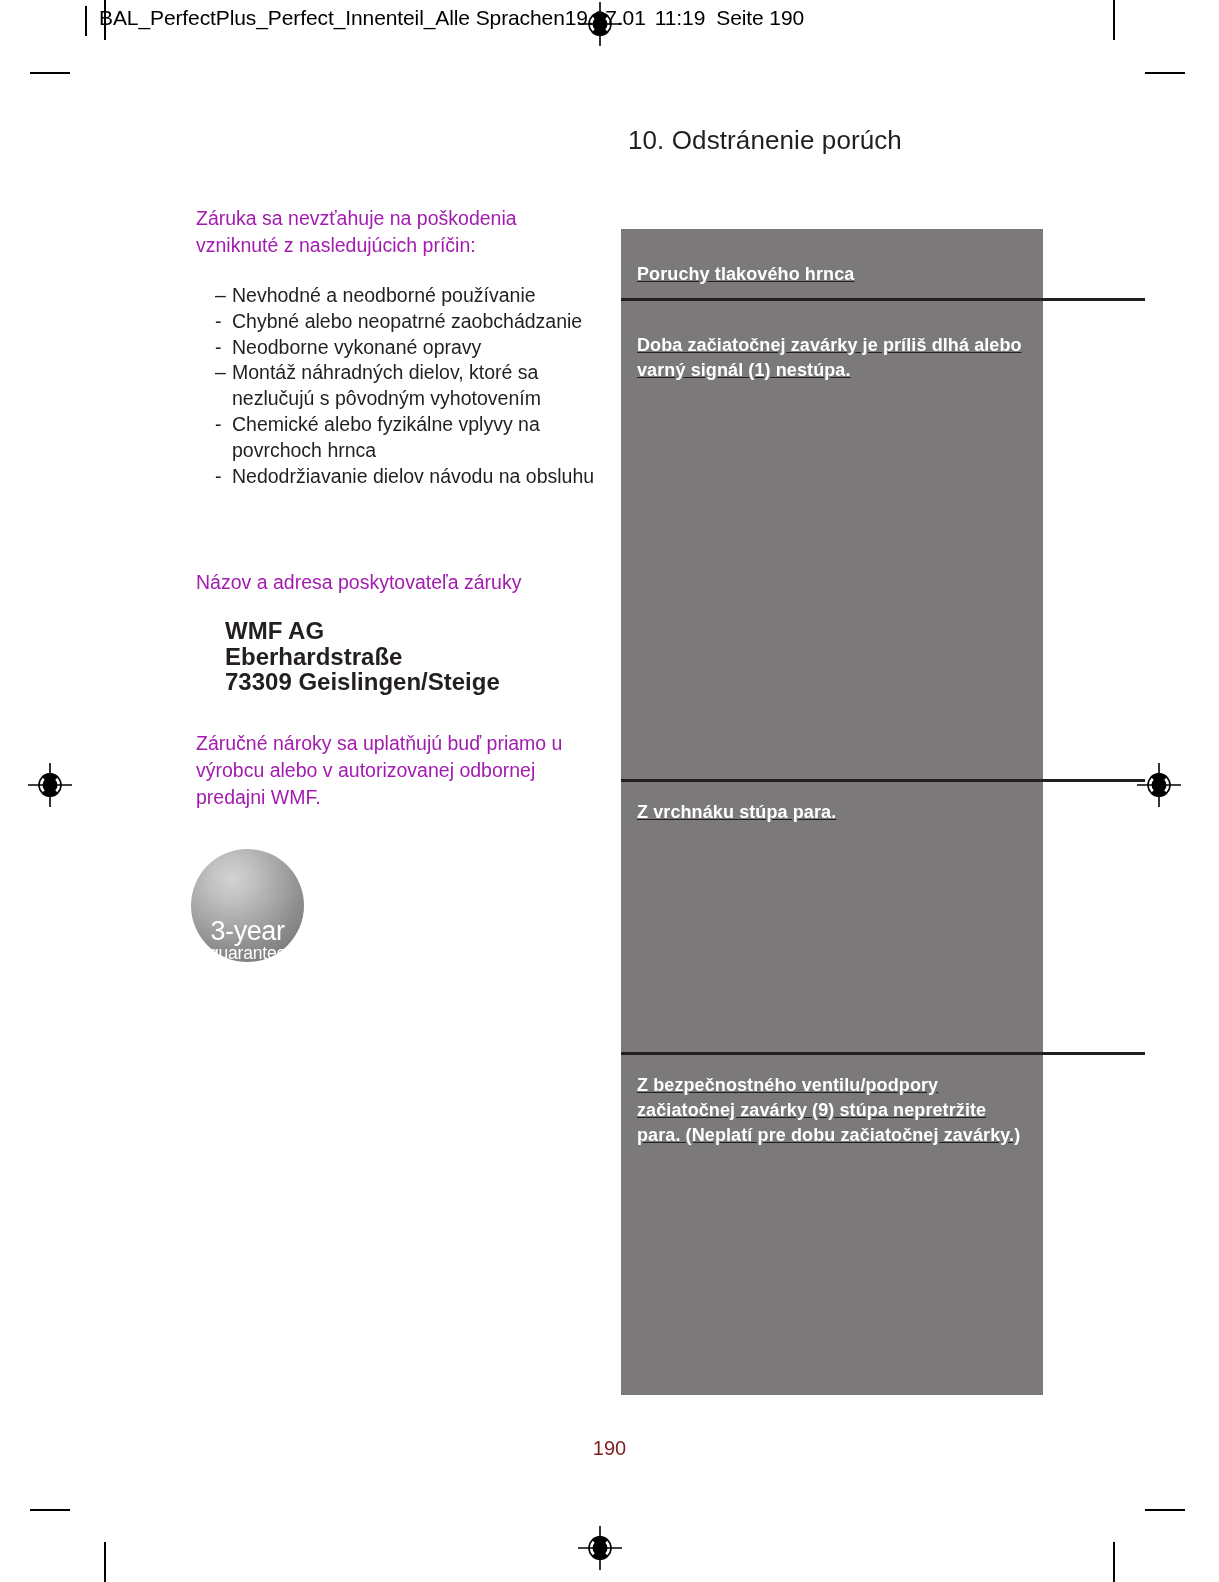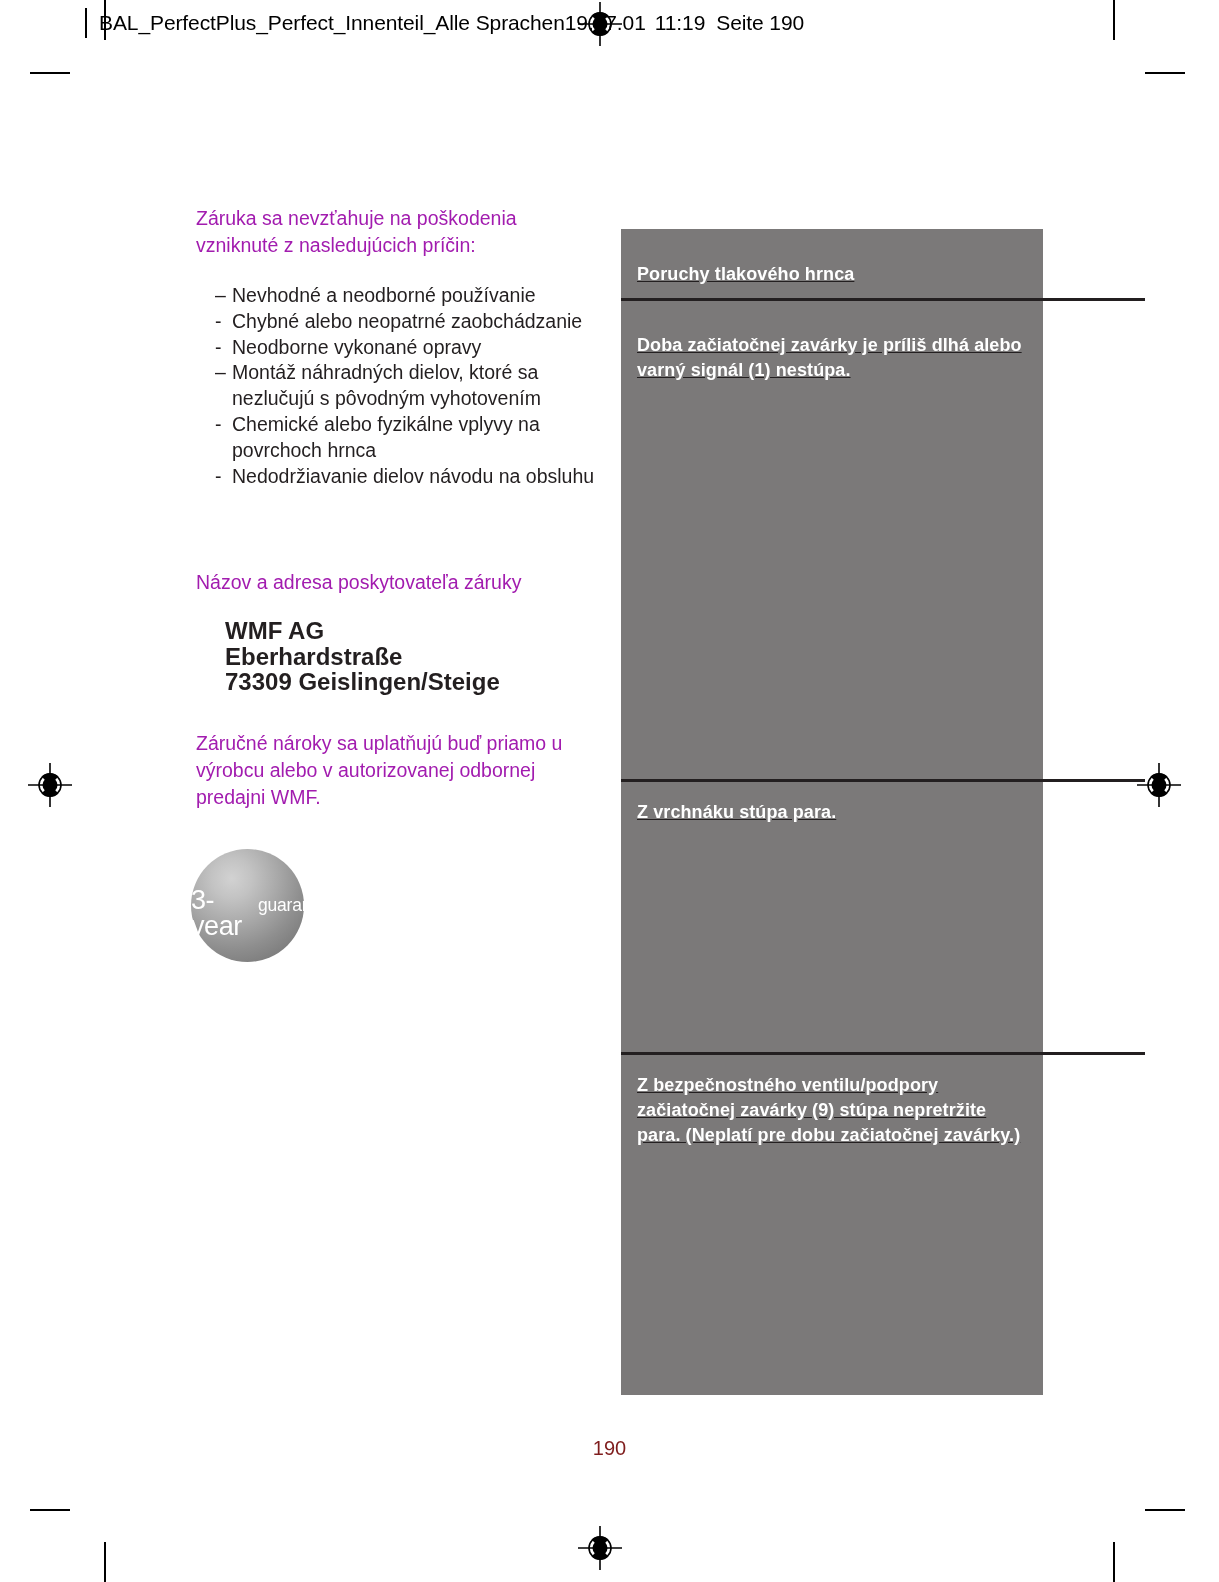--- a/index.html
+++ b/index.html
@@ -33,21 +33,20 @@
     width: 44px;
     height: 44px;
   }
 
   
   #file-header {
     position: absolute;
     left: 85px;
     top: 6px;
     display: flex;
-    align-items: center;
     height: 34px;
     white-space: nowrap;
   }
   #file-header .hdr-rule {
     width: 2px;
     height: 30px;
     background: #000000;
     margin-right: 12px;
   }
   #file-header .hdr-text {
@@ -133,24 +132,23 @@
     border-radius: 50%;
     background:
       radial-gradient(circle at 36% 26%,
         #d2d2d2 0%,
         #c3c3c3 18%,
         #a8a8a8 42%,
         #8e8e8e 64%,
         #7e7e7e 80%,
         #8a8a8a 100%);
     display: flex;
-    flex-direction: row;
+    flex-direction: column;
     align-items: center;
-    justify-content: space-between;
-    gap: 16px;
+    justify-content: flex-end;
   }
   #guarantee-seal .seal-main {
     color: #ffffff;
     font-size: 27px;
     line-height: 26px;
     letter-spacing: -0.4px;
     margin-top: 16px;
   }
   #guarantee-seal .seal-sub {
     color: #ffffff;
@@ -306,20 +304,23 @@
     </div>
 
     <p id="claims-par" class="body-par">Záručné nároky sa uplatňujú buď priamo u výrobcu alebo v autorizovanej odbornej predajni WMF.</p>
 
     <div id="guarantee-seal">
       <span class="seal-main">3-year</span>
       <span class="seal-sub">guarantee</span>
     </div>
   </div>
 
+  <div id="col-right">
+    <h2 class="section-heading">10. Odstránenie porúch</h2>
+  </div>
 
   <div id="trouble-table">
     <div id="tt-head" class="tt-band">
       <div class="tt-label">Poruchy tlakového hrnca</div>
     </div>
     <div id="tt-row-1" class="tt-band">
       <div class="tt-label">Doba začiatočnej zavárky je príliš dlhá alebo varný signál (1) nestúpa.</div>
     </div>
     <div id="tt-row-2" class="tt-band">
       <div class="tt-label">Z vrchnáku stúpa para.</div>

